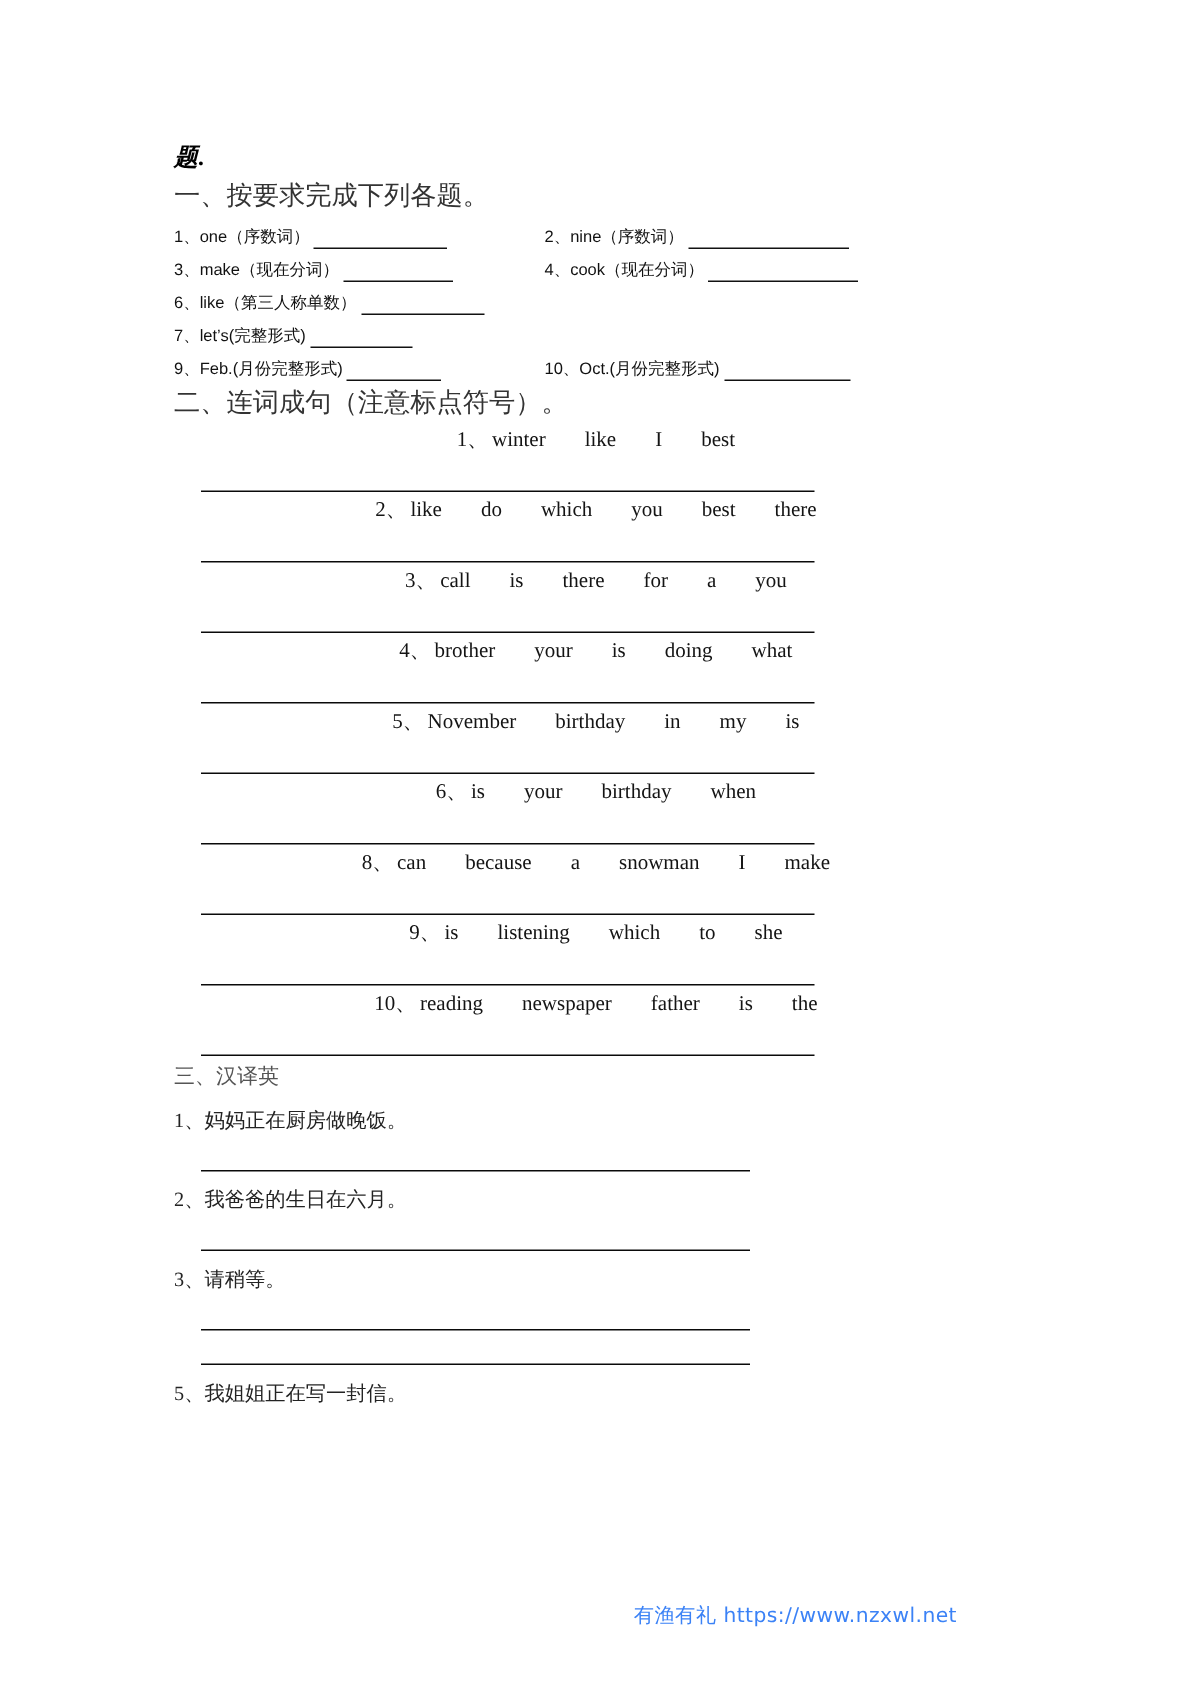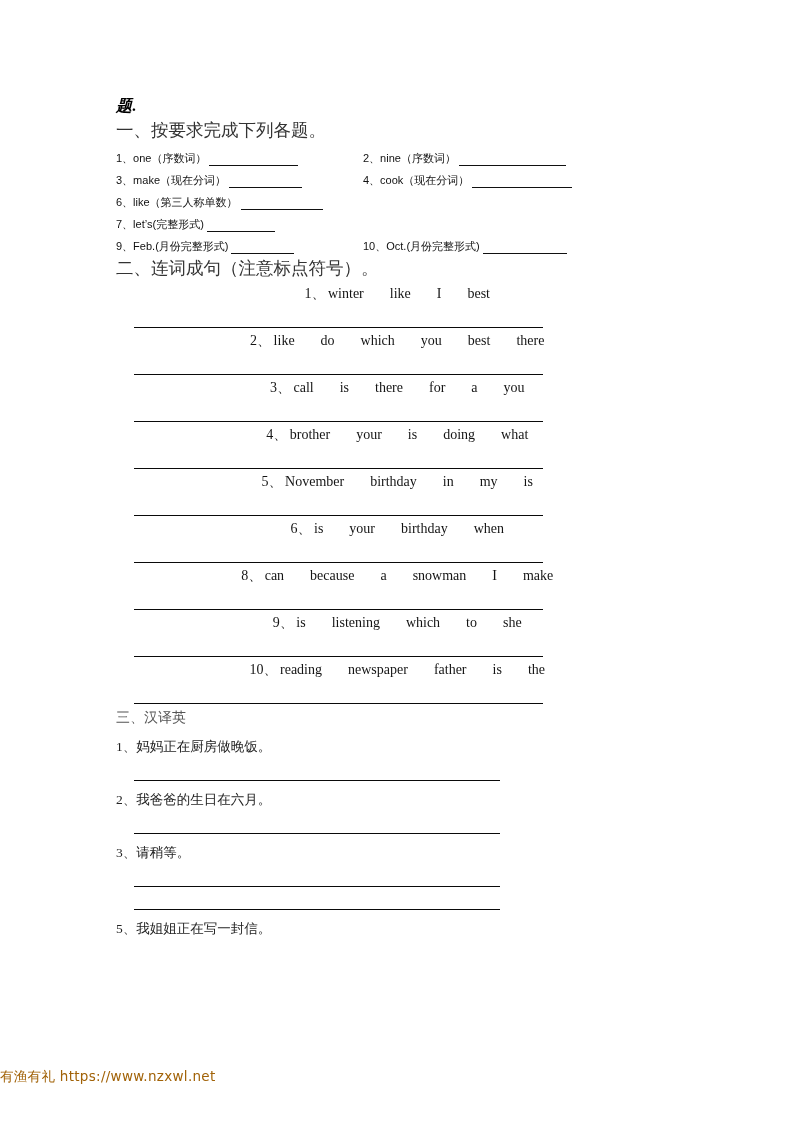--- a/index.html
+++ b/index.html
@@ -130,24 +130,24 @@
     margin-top: 22px;
     width: 366px;
   }
 
   
   .footer {
     position: absolute;
     left: 0;
     top: 1068px;
     width: 638px;
-    text-align: left;
+    text-align: right;
     font-family: "DejaVu Sans", "Liberation Sans", sans-serif;
     font-size: 13.5px;
-    color: #a16207;
+    color: #3b82f6;
     letter-spacing: 0.3px;
   }
 </style>
 </head>
 <body>
 
 <div class="page">
   <div class="content">
 
     <div class="doc-fragment">题.</div>

